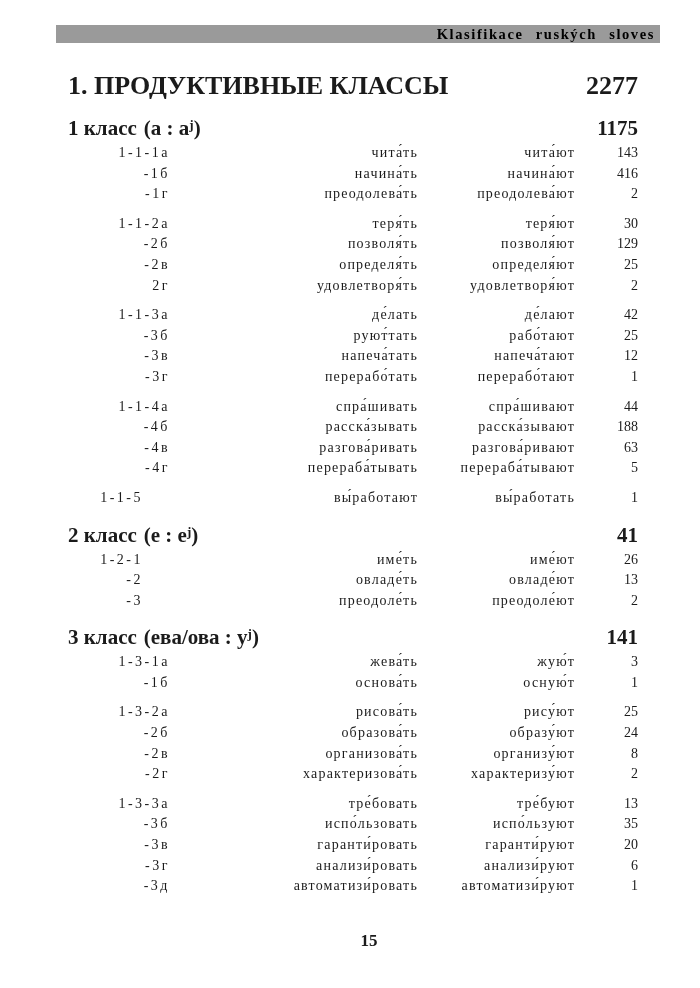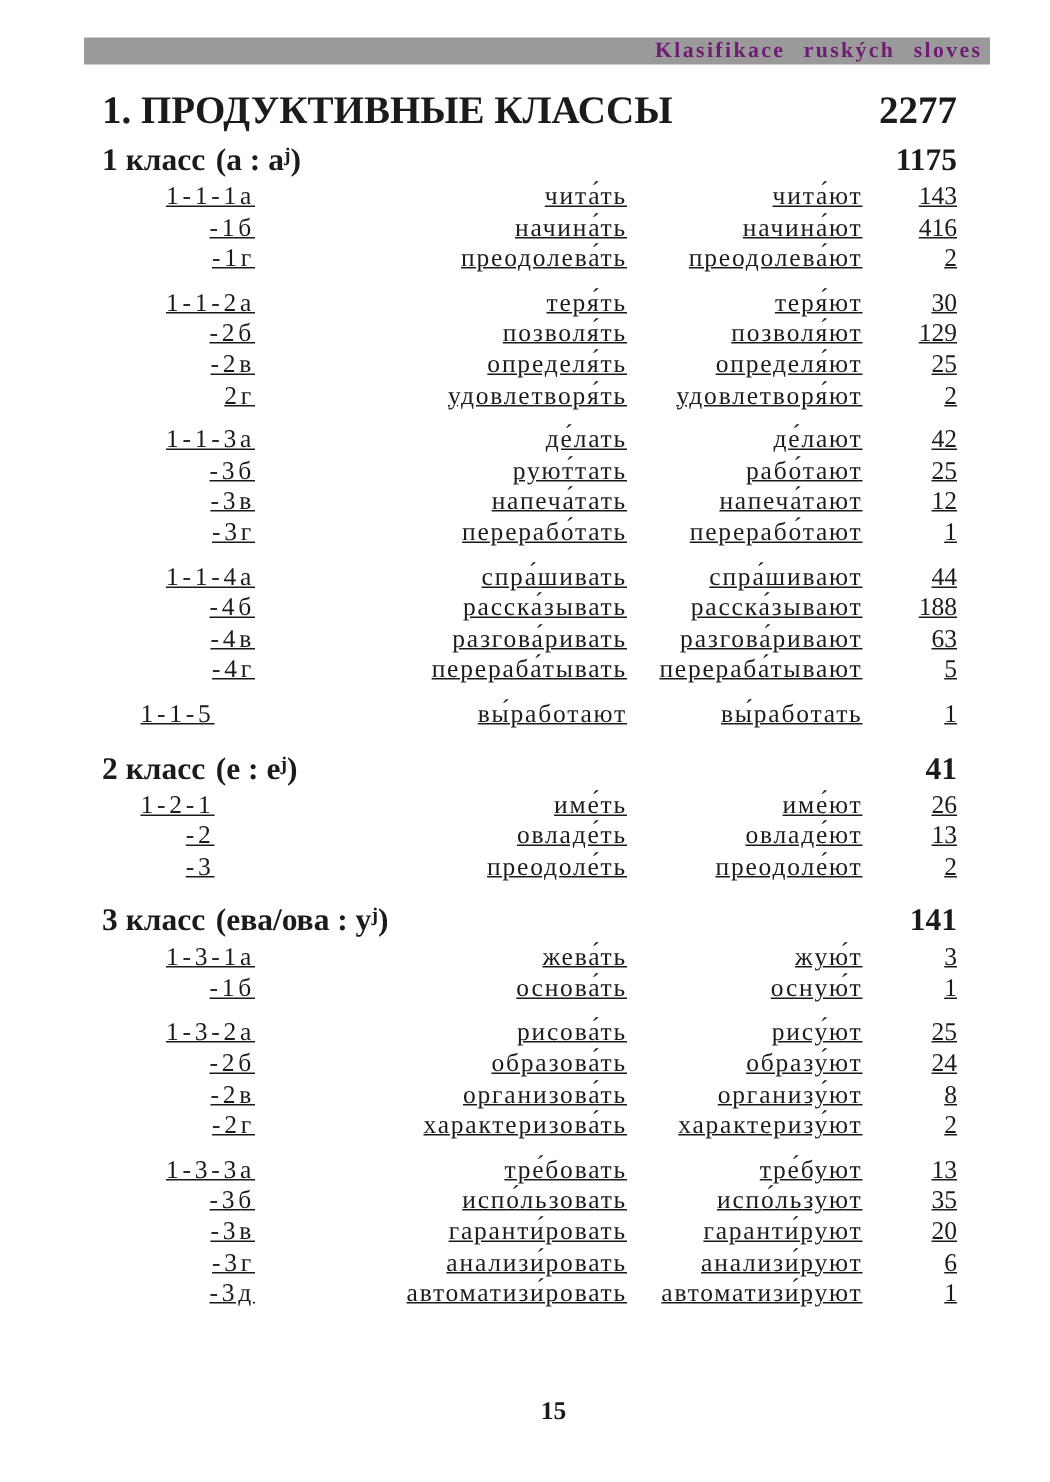--- a/index.html
+++ b/index.html
@@ -6,38 +6,38 @@
   .page{
     position:relative;width:700px;height:988px;background:#ffffff;
     font-family:"Liberation Serif",serif;color:#1b1b1b;overflow:hidden;
   }
   .header-bar{
     position:absolute;left:56px;top:25px;width:604px;height:18px;
     background:#9a9a9a;display:flex;align-items:center;justify-content:flex-end;
     padding-right:5px;box-sizing:border-box;
   }
   .header-title{
-    color:#701a75;font-weight:bold;font-size:14.5px;line-height:1;
+    color:#000000;font-weight:bold;font-size:14.5px;line-height:1;
     letter-spacing:1.6px;word-spacing:7px;white-space:nowrap;
   }
-  .content{position:absolute;left:68px;top:0;width:570px;}
+  .content{position:absolute;left:68px;top:12px;width:570px;}
   .title-row{
     margin-top:58px;display:flex;justify-content:space-between;align-items:baseline;
     font-weight:bold;font-size:26px;line-height:32px;
   }
   .section-heading{
     display:flex;justify-content:space-between;align-items:baseline;
-    font-weight:bold;font-size:21px;line-height:26px;margin-bottom:2px;
+    font-weight:bold;font-size:21px;line-height:26px;margin-top:10px;margin-bottom:2px;
   }
   .heading-formula-wrap{margin-left:7px;}
   .formula-sup{font-size:13px;vertical-align:6px;}
   .row-group{margin-bottom:9px;}
   .t-row{
     display:grid;grid-template-columns:102px 248px 157px 63px;
-    height:20.6px;line-height:20.6px;font-size:17px;text-decoration:underline;
+    height:20.6px;line-height:20.6px;font-size:14px;
   }
   .cell{text-align:right;white-space:nowrap;}
   .cell.code{letter-spacing:2.5px;}
   .cell.code.nosuf{padding-right:27px;}
   .cell.inf,.cell.third{letter-spacing:1.2px;}
   .footer{position:absolute;left:68px;top:931px;width:570px;text-align:center;}
   .page-number{font-weight:bold;font-size:17px;position:relative;left:16px;}
 </style>
 </head>
 <body>

